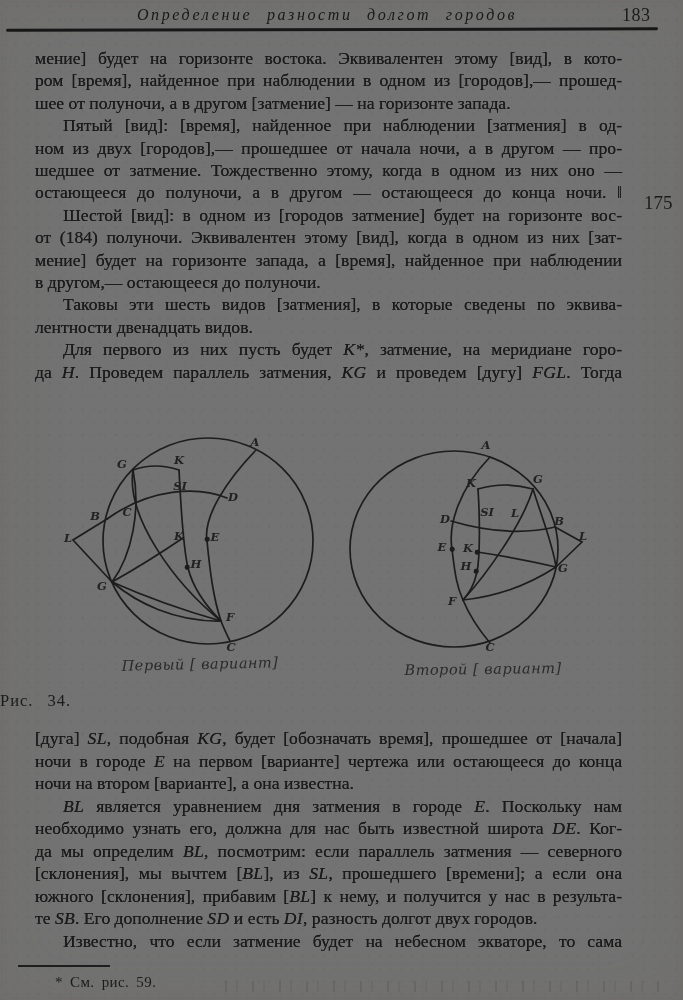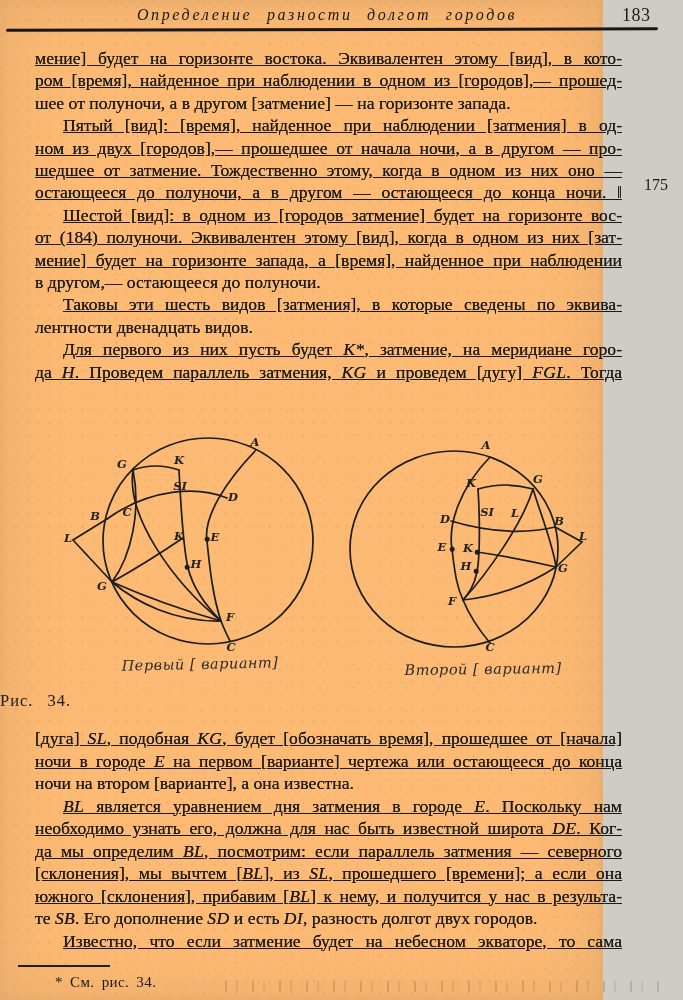--- a/index.html
+++ b/index.html
@@ -1,45 +1,45 @@
 <!DOCTYPE html>
 <html><head>
 <meta charset="utf-8">
 <style>
   html,body{margin:0;padding:0;}
   body{width:683px;height:1000px;overflow:hidden;background:#cfccc5;}
   .page{
-    position:relative;width:603px;height:1000px;
-    background:#fdba74;
+    position:relative;width:683px;height:1000px;
+    background:#737373;
     box-shadow:inset 0 0 70px rgba(95,85,62,.14), inset 0 0 8px rgba(95,85,62,.08);
     font-family:"Liberation Serif","DejaVu Serif",serif;
     color:#1b1b1b;
   }
   .page::before{
     content:"";position:absolute;inset:0;pointer-events:none;
     background-image:
       radial-gradient(rgba(45,40,32,.055) 1px, transparent 1.25px),
       radial-gradient(rgba(45,40,32,.04) 1px, transparent 1.35px);
     background-size:11px 13px,17px 23px;
     background-position:0 0,6px 9px;
   }
   .hdr-title{
     position:absolute;top:6px;left:0;width:654px;text-align:center;
     font-style:italic;font-size:16px;letter-spacing:2.6px;word-spacing:8px;
     white-space:nowrap;color:#181818;
   }
   .hdr-num{position:absolute;top:5px;left:622px;font-size:18px;letter-spacing:.5px;}
   .hdr-rule{position:absolute;top:28px;left:6px;width:652px;height:3px;background:#171717;border-radius:2px;transform:rotate(-.12deg);}
-  .margin-num{position:absolute;top:176px;left:644px;font-size:16px;}
+  .margin-num{position:absolute;top:192px;left:644px;font-size:19px;}
   .tblock{position:absolute;left:35px;width:587px;font-size:17.6px;
     text-shadow:0 0 .45px rgba(20,20,20,.9);}
   #block-top{top:47px;line-height:22.4px;}
   #block-bottom{top:727px;line-height:22.5px;}
   .line{white-space:nowrap;}
-  .line.j{white-space:normal;text-align:justify;text-align-last:justify;text-decoration:underline;}
+  .line.j{white-space:normal;text-align:justify;text-align-last:justify;}
   .line.ind{text-indent:28px;}
   .line i{font-family:"Liberation Serif","DejaVu Serif",serif;letter-spacing:.3px;}
   .figure{position:absolute;left:50px;top:425px;width:600px;height:260px;}
   .figure svg{position:absolute;left:0;top:0;}
   .fig-label{
     position:absolute;transform:translate(-50%,-50%);
     font-size:11.5px;font-style:italic;font-weight:bold;color:#222;
     font-family:"DejaVu Serif","Liberation Serif",serif;white-space:nowrap;
   }
   .fig-dot{position:absolute;width:4.6px;height:4.6px;border-radius:50%;background:#1c1c1c;transform:translate(-50%,-50%);}
@@ -166,15 +166,15 @@
       <div class="line j ind"><i>BL</i> является уравнением дня затмения в городе <i>E</i>. Поскольку нам</div>
       <div class="line j">необходимо узнать его, должна для нас быть известной широта <i>DE</i>. Ког-</div>
       <div class="line j">да мы определим <i>BL</i>, посмотрим: если параллель затмения — северного</div>
       <div class="line j">[склонения], мы вычтем [<i>BL</i>], из <i>SL</i>, прошедшего [времени]; а если она</div>
       <div class="line j">южного [склонения], прибавим [<i>BL</i>] к нему, и получится у нас в результа-</div>
       <div class="line">те <i>SB</i>. Его дополнение <i>SD</i> и есть <i>DI</i>, разность долгот двух городов.</div>
       <div class="line j ind">Известно, что если затмение будет на небесном экваторе, то сама</div>
     </div>
 
   <div class="fn-rule"></div>
-  <div class="fn-text">* См. рис. 34.</div>
+  <div class="fn-text">* См. рис. 59.</div>
   <div class="smudge"></div>
 </div>
 
 </body></html>

